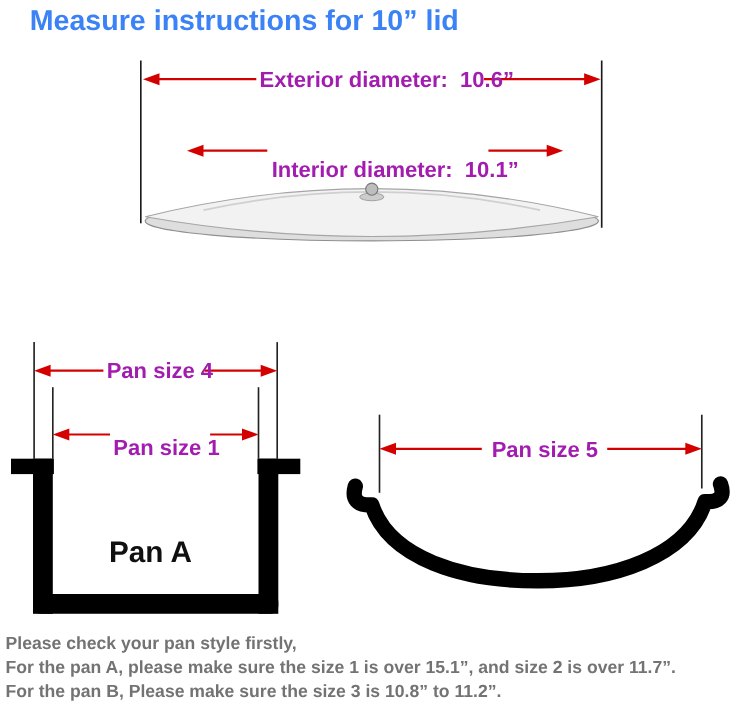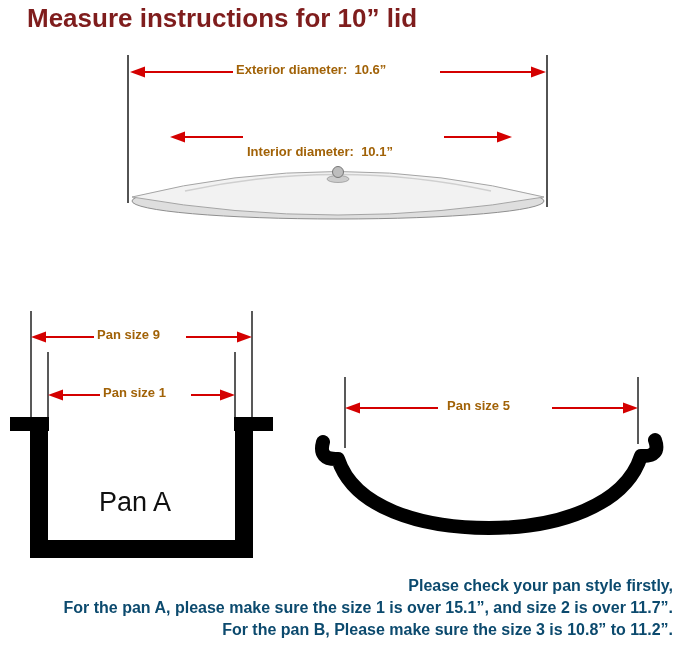--- a/index.html
+++ b/index.html
@@ -2,25 +2,25 @@
 <html><head>
 <meta charset="utf-8">
 <style>
   html,body { margin:0; padding:0; background:#fff; }
   .stage {
     position:relative; width:674px; height:652px; background:#ffffff;
     font-family:"Liberation Sans", sans-serif; overflow:hidden;
   }
   .gfx { position:absolute; left:0; top:0; z-index:1; }
   .txt { position:absolute; z-index:2; }
-  .title { left:27px; top:3px; font-size:26px; font-weight:700; color:#7f1d1d; }
-  .mlabel { font-size:13px; font-weight:700; color:#a16207; white-space:pre; }
-  .pname { font-size:27px; font-weight:400; color:#101010; }
-  .notes { left:5px; top:575px; width:668px; color:#0c4a6e; font-size:16px;
-           font-weight:700; line-height:22px; white-space:nowrap;text-align:right; }
+  .title { left:27px; top:3px; font-size:26px; font-weight:700; color:#3b82f6; }
+  .mlabel { font-size:20px; font-weight:700; color:#a21caf; white-space:pre; }
+  .pname { font-size:27px; font-weight:700; color:#101010; }
+  .notes { left:5px; top:575px; width:668px; color:#737373; font-size:16px;
+           font-weight:700; line-height:22px; white-space:nowrap; }
 </style>
 </head>
 <body>
 
 <div class="stage">
 
   <svg class="gfx" width="674" height="652" viewBox="0 0 674 652">
 
     <g stroke="#1a1a1a" stroke-width="1.5">
       <line x1="128" y1="55" x2="128" y2="203"></line>
@@ -94,23 +94,23 @@
       <path d="M 323 442 Q 318 460 338 459 C 354 508 421 528 489 528 C 557 528 625 506 641 456 Q 661 457 655 440" fill="none" stroke="#000000" stroke-width="14" stroke-linecap="round" stroke-linejoin="round"></path>
     </g>
   </svg>
 
   <div class="txt title">Measure instructions for 10” lid</div>
 
   <div class="txt mlabel" style="left:236px; top:62px;">Exterior diameter:  10.6”</div>
 
   <div class="txt mlabel" style="left:247px; top:144px;">Interior diameter:  10.1”</div>
 
-  <div class="txt mlabel" style="left:97px; top:327px;">Pan size 9</div>
+  <div class="txt mlabel" style="left:97px; top:327px;">Pan size 4</div>
 
-  <div class="txt mlabel" style="left:103px; top:385px;text-align:right;">Pan size 1</div>
+  <div class="txt mlabel" style="left:103px; top:397px;text-align:right;">Pan size 1</div>
 
   <div class="txt mlabel" style="left:447px; top:398px;">Pan size 5</div>
 
   <div class="txt pname" style="left:99px; top:487px;">Pan A</div>
 
 
   <div class="txt notes">
     <div>Please check your pan style firstly,</div>
     <div>For the pan A, please make sure the size 1 is over 15.1”, and size 2 is over 11.7”.</div>
     <div>For the pan B, Please make sure the size 3 is 10.8” to 11.2”.</div>

